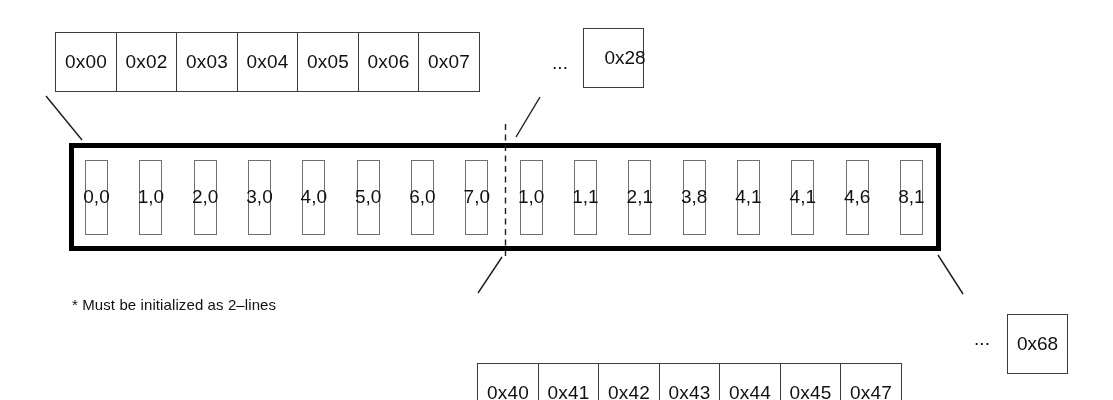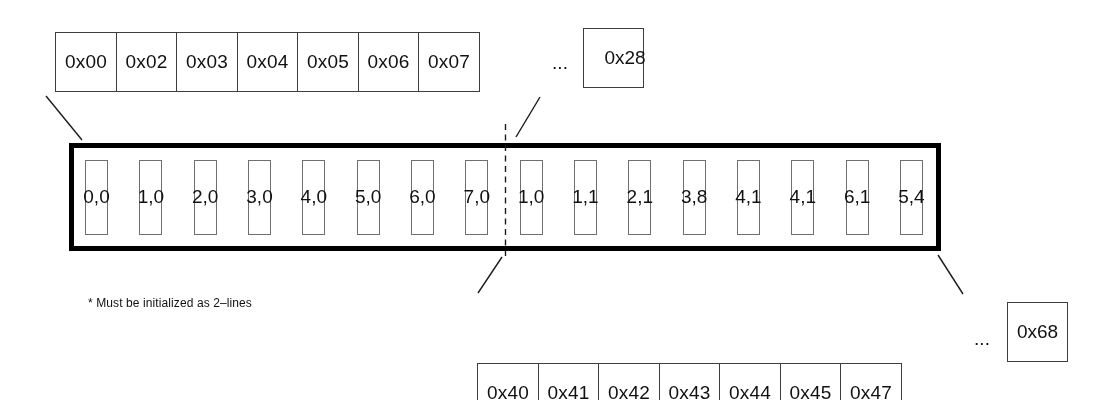--- a/index.html
+++ b/index.html
@@ -78,23 +78,23 @@
     height: 75px;
     border: 1.5px solid #6f6f6f;
     background: #ffffff;
     display: flex;
     align-items: center;
     justify-content: center;
     font-size: 19px;
   }
 
   .footnote {
-    left: 88px;
+    left: 72px;
     top: 296px;
-    font-size: 12px;
+    font-size: 15px;
     letter-spacing: 0.1px;
   }
 
   svg.overlay {
     position: absolute;
     left: 0; top: 0;
     width: 1113px;
     height: 400px;
     pointer-events: none;
   }
@@ -125,40 +125,40 @@
       <div class="pcell">4,0</div>
       <div class="pcell">5,0</div>
       <div class="pcell">6,0</div>
       <div class="pcell">7,0</div>
       <div class="pcell">1,0</div>
       <div class="pcell">1,1</div>
       <div class="pcell">2,1</div>
       <div class="pcell">3,8</div>
       <div class="pcell">4,1</div>
       <div class="pcell">4,1</div>
-      <div class="pcell">6,1</div>
-      <div class="pcell">5,4</div>
+      <div class="pcell">4,6</div>
+      <div class="pcell">8,1</div>
     </div>
 </div>
 
 <div class="abs footnote">* Must be initialized as 2–lines</div>
 
 <div class="abs mrow" style="left:477px; top:315px;margin-top:48px;">
     <div class="mcell">0x40</div>
     <div class="mcell">0x41</div>
     <div class="mcell">0x42</div>
     <div class="mcell">0x43</div>
     <div class="mcell">0x44</div>
     <div class="mcell">0x45</div>
     <div class="mcell">0x47</div>
   </div>
 
 <div class="abs ellipsis" style="left:965px; top:304px;">...</div>
 
-<div class="abs solo-cell" style="left:1007px; top:302px;">0x68</div>
+<div class="abs solo-cell" style="left:1007px; top:314px;">0x68</div>
 
 <svg class="overlay" viewBox="0 0 1113 400" xmlns="http://www.w3.org/2000/svg">
   <line x1="46" y1="96" x2="82" y2="140" stroke="#1c1c1c" stroke-width="1.4"></line>
   <line x1="540" y1="97" x2="516" y2="137" stroke="#1c1c1c" stroke-width="1.4"></line>
   <line x1="502" y1="257" x2="478" y2="293" stroke="#1c1c1c" stroke-width="1.4"></line>
   <line x1="938" y1="255" x2="963" y2="294" stroke="#1c1c1c" stroke-width="1.4"></line>
   <line x1="505.5" y1="124" x2="505.5" y2="259" stroke="#1c1c1c" stroke-width="1.4" stroke-dasharray="6 4.5"></line>
 </svg>
 
 </body></html>

